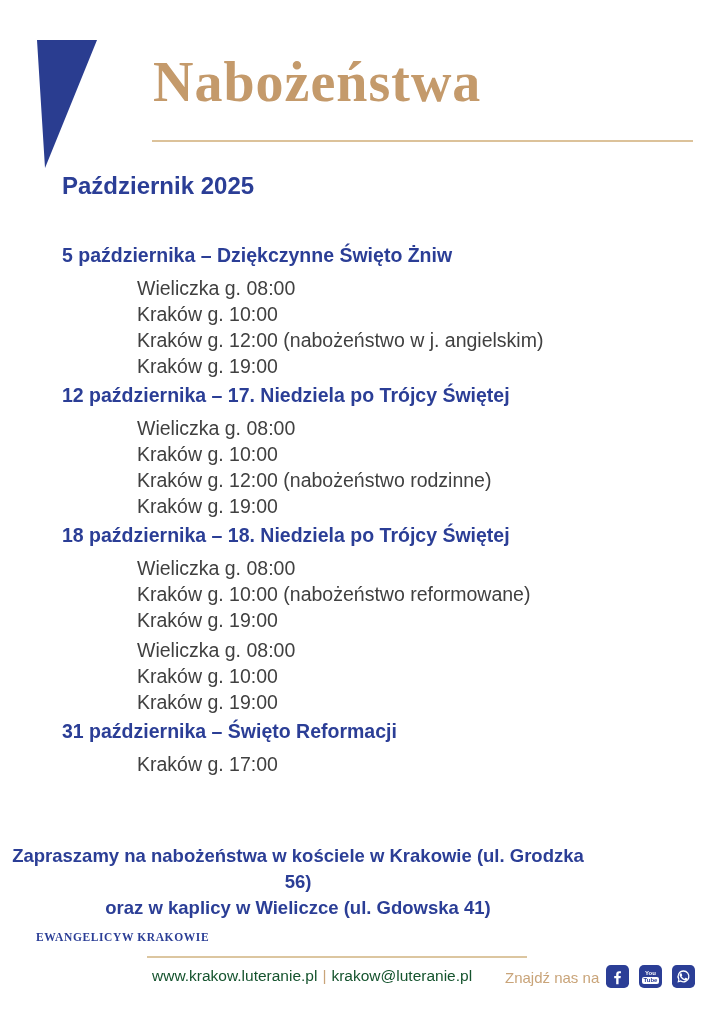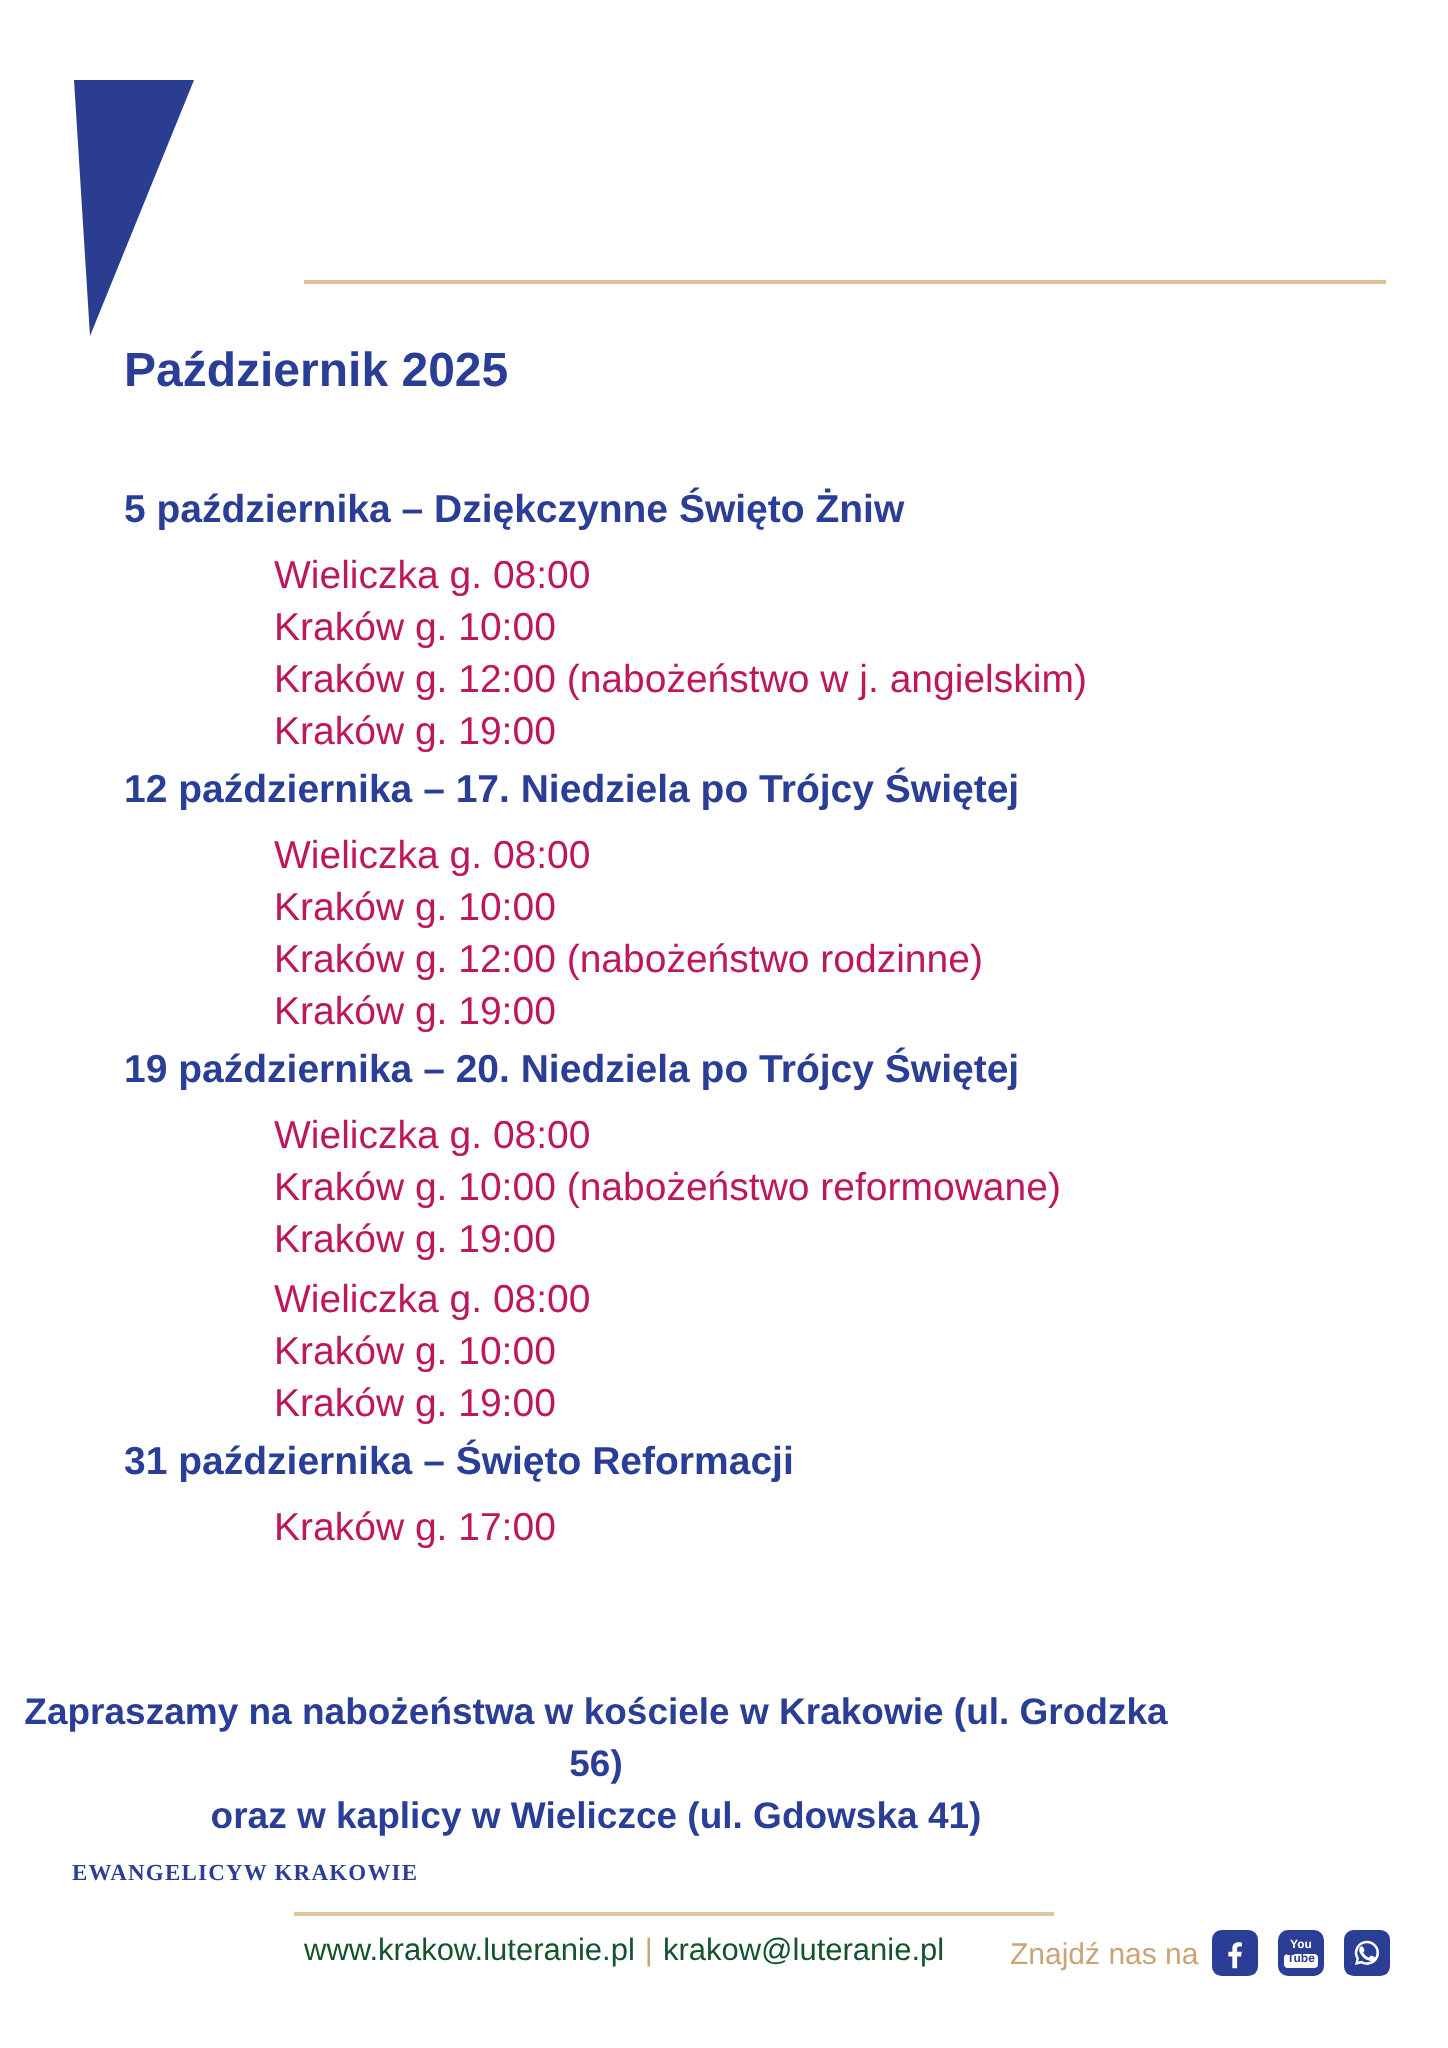--- a/index.html
+++ b/index.html
@@ -27,21 +27,21 @@
 
   
   .schedule { position:absolute; left:62px; top:243px; width:620px; }
   .day { margin-bottom:4px; }
   .day h3 {
     font-size:19.5px; line-height:24px; font-weight:700;
     color:#2b3e96; margin:0 0 8px 0; white-space:nowrap;
   }
   .svc {
     margin-left:75px; font-size:19.5px; line-height:26px;
-    color:#be185d; white-space:nowrap;
+    color:#404040; white-space:nowrap;
   }
 
   
   .invitation {
     position:absolute; left:0; top:843px; width:596px; text-align:center;
     font-size:18.5px; font-weight:700; line-height:26px; color:#2b3e96;
   }
 
   
   .footer-logo {
@@ -79,20 +79,21 @@
 </style>
 </head>
 <body>
 
 <div class="page">
 
   <svg class="corner-triangle" width="62" height="130" viewBox="0 0 62 130">
     <polygon points="0,0 60,0 8,128" fill="#2a3d90"></polygon>
   </svg>
 
+  <h1 class="title">Nabożeństwa</h1>
   <div class="title-rule"></div>
 
   <h2 class="month">Październik 2025</h2>
 
   <div class="schedule">
 
     <section class="day">
       <h3>5 października – Dziękczynne Święto Żniw</h3>
       <div class="svc">Wieliczka g. 08:00</div>
       <div class="svc">Kraków g. 10:00</div>
@@ -102,21 +103,21 @@
 
     <section class="day">
       <h3>12 października – 17. Niedziela po Trójcy Świętej</h3>
       <div class="svc">Wieliczka g. 08:00</div>
       <div class="svc">Kraków g. 10:00</div>
       <div class="svc">Kraków g. 12:00 (nabożeństwo rodzinne)</div>
       <div class="svc">Kraków g. 19:00</div>
     </section>
 
     <section class="day">
-      <h3>19 października – 20. Niedziela po Trójcy Świętej</h3>
+      <h3>18 października – 18. Niedziela po Trójcy Świętej</h3>
       <div class="svc">Wieliczka g. 08:00</div>
       <div class="svc">Kraków g. 10:00 (nabożeństwo reformowane)</div>
       <div class="svc">Kraków g. 19:00</div>
     </section>
 
     <section class="day">
       <div class="svc">Wieliczka g. 08:00</div>
       <div class="svc">Kraków g. 10:00</div>
       <div class="svc">Kraków g. 19:00</div>
     </section>

